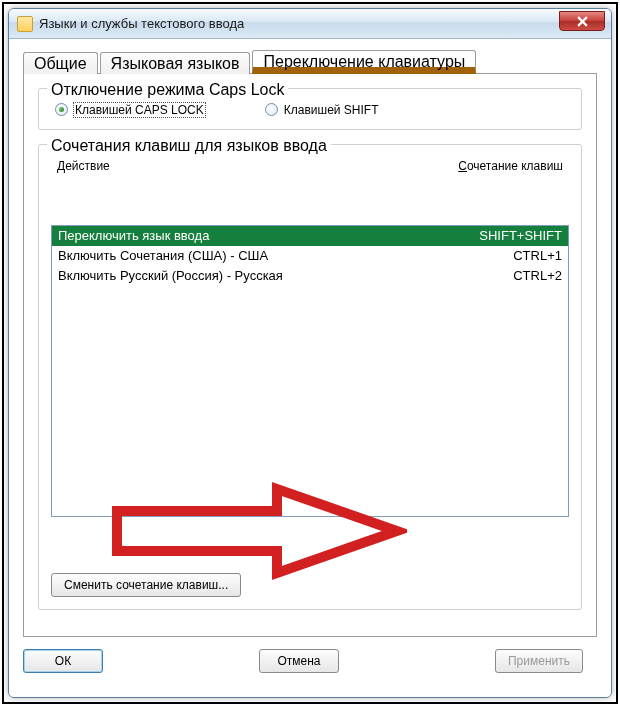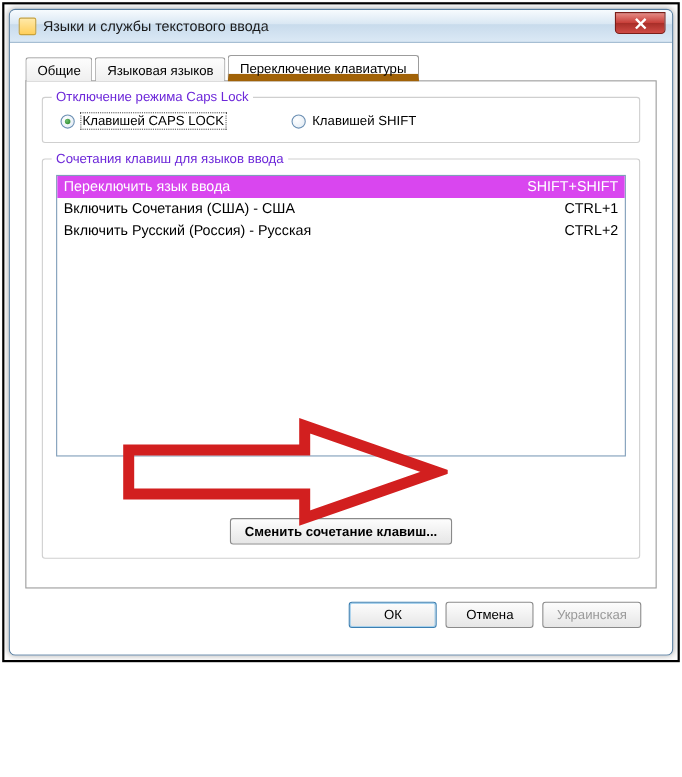--- a/index.html
+++ b/index.html
@@ -10,21 +10,21 @@
     font-size: 12px;
     background: #fff;
     width: 620px;
     height: 706px;
     overflow: hidden;
     position: relative;
   }
   .outer-border {
     border: 2px solid #000;
     width: 616px;
-    height: 600px;
+    height: 702px;
     margin: 2px;
     position: relative;
   }
   
   .window {
     position: absolute;
     inset: 4px;
     border: 1px solid #5a7fa0;
     border-radius: 6px;
     background: linear-gradient(#e8f0f8, #d5e3ef);
@@ -76,21 +76,21 @@
     display:flex;
     align-items:flex-end;
     position:relative;
     z-index:2;
   }
   .tab {
     border:1px solid #9c9c9c;
     border-bottom:none;
     background:linear-gradient(#fdfdfd,#efefef);
     padding:4px 10px 4px 10px;
-    font-size:12px;
+    font-size:16px;
     border-radius:3px 3px 0 0;
     margin-right:2px;
     position:relative;
     top:1px;
     height:22px;
     line-height:14px;
   }
   .tab.active {
     background:#fff;
     border-bottom:7px solid #a16207;
@@ -113,32 +113,32 @@
     border-radius:3px;
     position:relative;
     padding:14px 12px 12px 12px;
     margin-bottom:14px;
   }
   .groupbox-title {
     position:absolute;
     top:-8px; left:8px;
     background:#fff;
     padding:0 4px;
-    font-size:12px;
-    color:#6d28d9;
+    font-size:16px;
+    color:#000000;
   }
   .radio-row {
     display:flex;
     gap:60px;
     align-items:center;
     padding-left:4px;
   }
   .radio {
     display:flex;
-    align-items:center;
+    align-items:flex-start;
     gap:6px;
   }
   .radio-dot {
     width:13px;height:13px;border-radius:50%;
     border:1px solid #6b8fb3;
     background:radial-gradient(circle at 35% 35%, #fff, #dfe9f3);
     display:flex;align-items:center;justify-content:center;
   }
   .radio-dot.checked::after{
     content:"";
@@ -167,30 +167,29 @@
     background:#fff;
     overflow:hidden;
   }
   .row {
     display:flex;
     padding:1px 6px;
     font-size:13px;
     line-height:18px;
   }
   .row.sel {
-    background:#d946ef;
+    background:#15803d;
     color:#fff;
   }
   .row .ra{ flex:1; white-space:nowrap; overflow:hidden; text-overflow:clip;}
   .row .rk{ width:120px; text-align:right; white-space:nowrap;}
   .change-row{
     display:flex;
-    justify-content:center;
+    justify-content:flex-start;
     padding-top:8px;
-    font-weight:bold;
   }
   .btn {
     min-width:80px;
     height:24px;
     border:1px solid #8a8a8a;
     background:linear-gradient(#fdfdfd,#e6e6e6);
     border-radius:3px;
     font-size:12px;
     padding:0 12px;
     line-height:22px;
@@ -198,21 +197,21 @@
   }
   .btn.change { min-width:190px; }
   .btn.disabled { color:#9a9a9a; }
   .btn.default {
     border:1px solid #3c7fb1;
     box-shadow:0 0 0 1px #a7d1ec inset;
   }
   
   .footer {
     display:flex;
-    justify-content:flex-end;
+    justify-content:space-between;
     gap:8px;
     padding:12px 14px 14px 0;
   }
   
   .arrow-overlay{
     position:absolute;
     left:68px;
     bottom:28px;
     width:300px;
     height:100px;
@@ -255,20 +254,26 @@
           <label class="radio">
             <span class="radio-dot"></span>
             <span>Клавишей SHIFT</span>
           </label>
         </div>
       </div>
 
       <div class="groupbox listgroup">
         <div class="groupbox-title">Сочетания клавиш для языков ввода</div>
 
+        <div class="list-headers">
+          <div class="col-action">Действие</div>
+          <div class="col-key">
+            <span class="hk-underline">С</span><span>очетание клавиш</span>
+          </div>
+        </div>
 
         <div class="listbox" id="listbox">
               <div class="row sel">
                 <div class="ra">Переключить язык ввода</div>
                 <div class="rk">SHIFT+SHIFT</div>
               </div>
               <div class="row">
                 <div class="ra">Включить Сочетания (США) - США</div>
                 <div class="rk">CTRL+1</div>
               </div>
@@ -285,18 +290,18 @@
         <svg class="arrow-overlay" viewBox="0 0 300 100">
           <path d="M10 30 L170 30 L170 8 L290 50 L170 92 L170 70 L10 70 Z" fill="none" stroke="#d21f1f" stroke-width="10" stroke-linejoin="miter"></path>
         </svg>
       </div>
 
     </div>
 
     <div class="footer">
       <div class="btn default">ОК</div>
       <div class="btn">Отмена</div>
-      <div class="btn disabled" id="apply-btn">Украинская</div>
+      <div class="btn disabled" id="apply-btn">Применить</div>
     </div>
 
   </div>
 </div>
 </div>
 
 </body></html>

